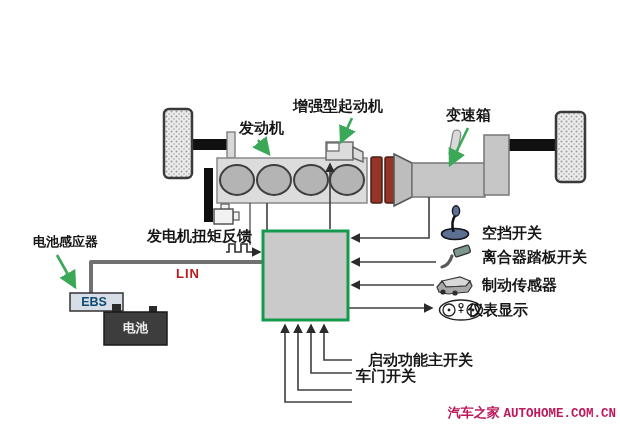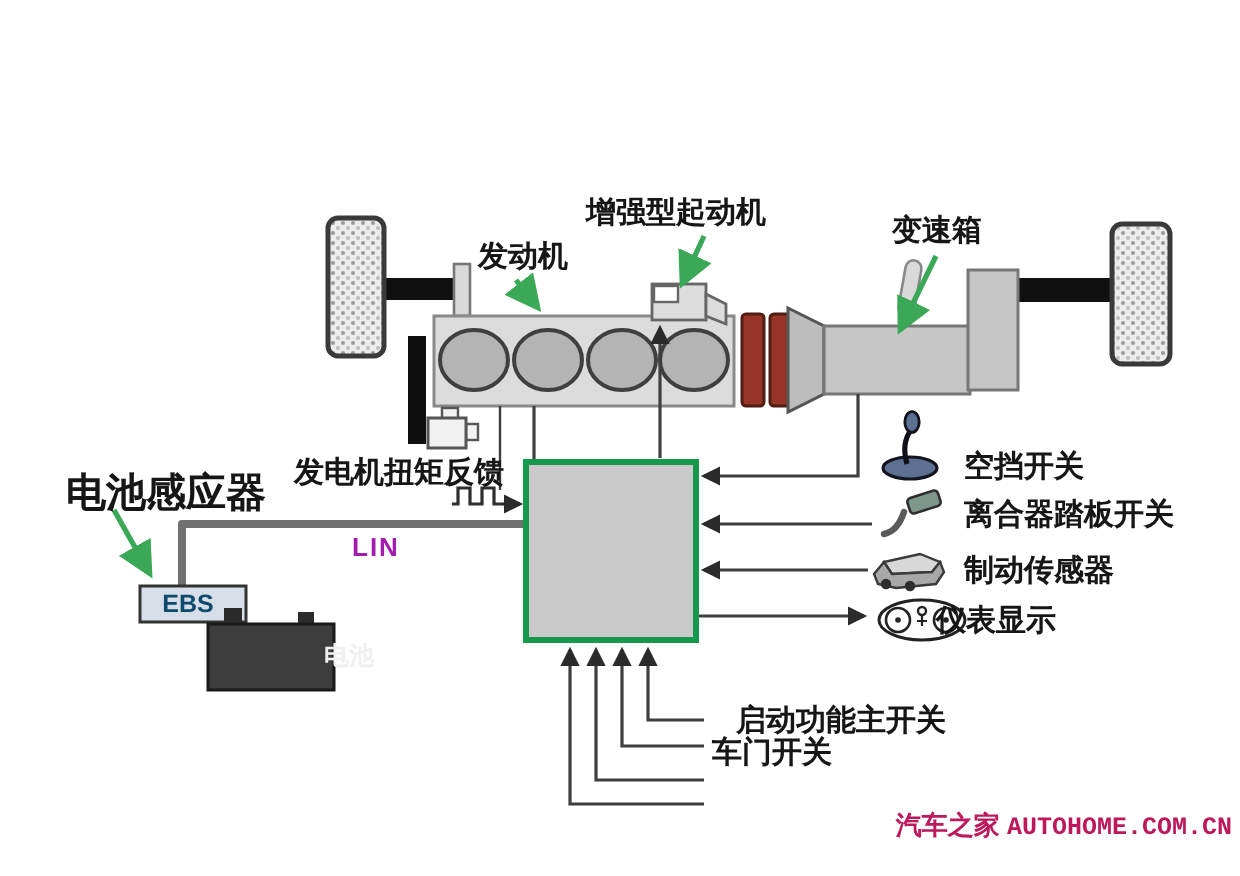--- a/index.html
+++ b/index.html
@@ -4,25 +4,25 @@
 <style>
   html,body{margin:0;padding:0;background:#fff;}
   .stage{position:relative;width:620px;height:438px;background:#ffffff;overflow:hidden;
          font-family:"Liberation Sans","DejaVu Sans",sans-serif;}
   .stage svg{position:absolute;left:0;top:0;}
   .lbl{position:absolute;font-weight:bold;font-size:15px;color:#161616;white-space:nowrap;z-index:2;}
   #title{left:30px;top:33px;font-size:17px;letter-spacing:1.5px;color:#0f0f0f;}
   #lbl-engine{left:239px;top:119px;}
   #lbl-starter{left:293px;top:97px;}
   #lbl-gearbox{left:446px;top:106px;}
-  #lbl-batt-sensor{left:33px;top:233px;font-size:20px;}
+  #lbl-batt-sensor{left:33px;top:233px;font-size:13px;}
   #lbl-gen-fb{left:147px;top:227px;}
-  #lbl-lin{left:176px;top:266px;font-size:13px;color:#a21caf;letter-spacing:1px;}
+  #lbl-lin{left:176px;top:266px;font-size:13px;color:#b91c1c;letter-spacing:1px;}
   #lbl-ebs{left:70px;top:295px;width:48px;text-align:center;font-size:12.5px;color:#0c4a6e;}
-  #lbl-battery{left:104px;top:320px;width:63px;text-align:center;font-size:12.5px;color:#f0f0f0;margin-left:39px;}
+  #lbl-battery{left:104px;top:320px;width:63px;text-align:center;font-size:12.5px;color:#f0f0f0;}
   #lbl-me7{left:263px;top:262px;width:85px;text-align:center;font-size:13.5px;color:#2e7d4f;letter-spacing:.5px;}
   #lbl-neutral{left:482px;top:224px;}
   #lbl-clutch{left:482px;top:248px;}
   #lbl-brake{left:482px;top:276px;}
   #lbl-gauge{left:468px;top:301px;}
   #lbl-startmain{left:356px;top:351px;margin-left:12px;}
   #lbl-door{left:356px;top:367px;}
   #watermark{right:4px;top:404px;font-weight:bold;color:#be185d;font-size:13px;}
   #watermark .en{font-family:"Liberation Mono","DejaVu Sans Mono",monospace;font-size:12.5px;letter-spacing:0;}
 </style>

